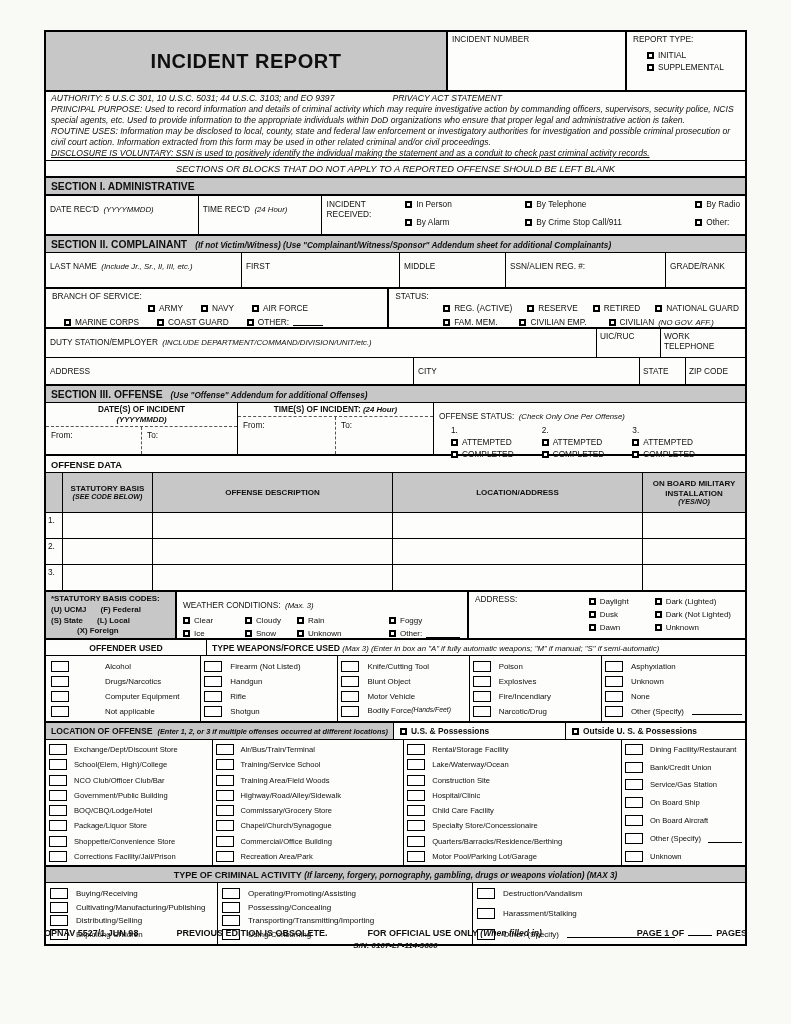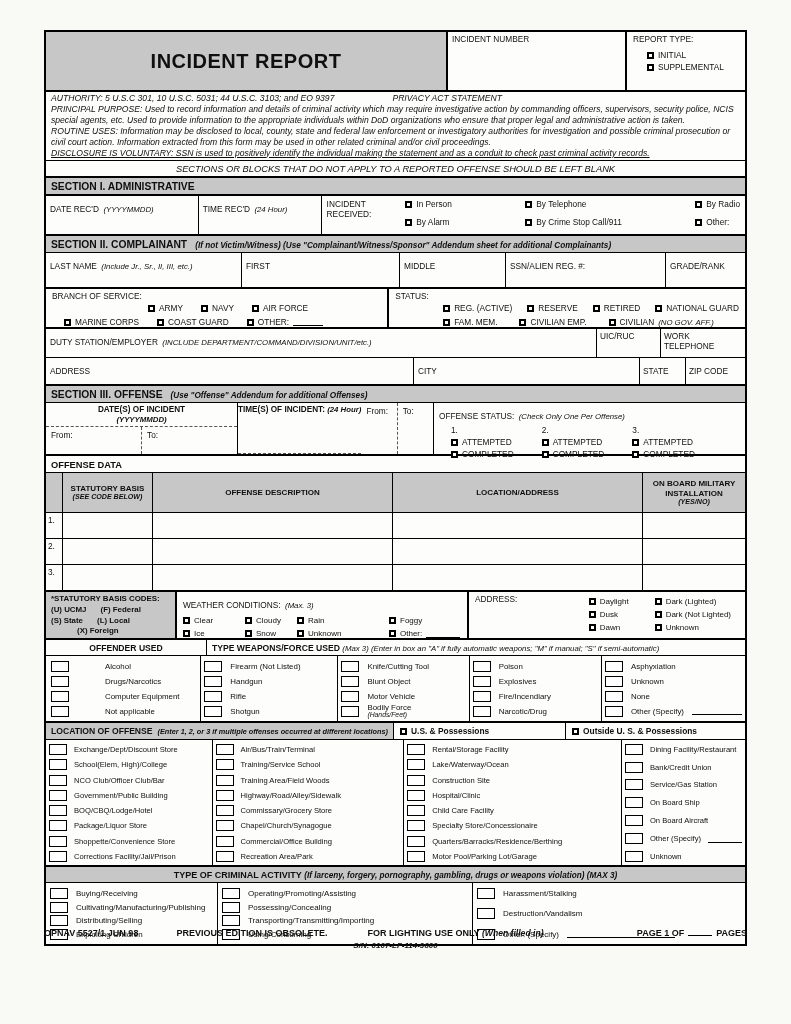--- a/index.html
+++ b/index.html
@@ -56,21 +56,21 @@
 .uic{width:64px;border-right:1px solid #000;padding:2px 3px}
 .phone{width:84px;padding:2px 3px}
 .addrrow{height:27px;border-top:1px solid #000}
 .addr{width:368px;border-right:1px solid #000;padding:2px 4px}
 .city{width:226px;border-right:1px solid #000;padding:2px 4px}
 .state{width:46px;border-right:1px solid #000;padding:2px 3px}
 .zip{flex:1;padding:2px 3px}
 
 .s3row{height:52px;border-top:1px solid #000}
 .dcell{width:192px;border-right:1px solid #000;display:flex;flex-direction:column}
-.tcell{width:196px;border-right:1px solid #000;display:flex;flex-direction:row}
+.tcell{width:196px;border-right:1px solid #000;display:flex;flex-direction:column}
 .dhead{border-bottom:1px dashed #555;text-align:center;font-weight:700;font-size:8.2px;padding:2px 0 1px;line-height:1.2}
 .fromto{display:flex;flex:1;font-size:8.3px}
 .ft{flex:1;padding:3px 0 0 5px}
 .ft+.ft{border-left:1px dashed #555}
 .scell{flex:1;padding:2px 5px}
 .sgroups{display:flex;gap:28px;padding-left:12px;margin-top:2px}
 .sg{display:flex;flex-direction:column;font-size:8.3px;gap:2px}
 
 .odlab{border-top:2px solid #000;padding:4px 5px 2px;font-weight:700;font-size:9.3px}
 .ohdr{display:flex;background:#c7c7c7;border-top:1px solid #000;height:40px;font-size:8px;font-weight:700;text-align:center}
@@ -93,21 +93,21 @@
 .lcol{display:flex;flex-direction:column;gap:4px}
 .lcol .opt{font-size:8px}
 
 .wfhdr{display:flex;border-top:2px solid #000}
 .wfh0{width:161px;border-right:1px solid #000;text-align:center;padding:3px 2px 2px;font-weight:700;font-size:8.6px}
 .wfh1{flex:1;padding:3px 5px 2px;font-size:8.6px}
 .wfb{display:flex;border-top:1px solid #000;height:66px}
 .wcol{border-right:1px solid #000;padding:3px 3px;display:flex;flex-direction:column;justify-content:space-between}
 .wc0{width:161px}.wc1{width:142px}.wc2{width:136px}.wc3{width:137px}.wc4{flex:1;border-right:none}
 .wc0 .gopt{gap:36px;padding-left:2px}
-.two{display:flex;flex-direction:column;line-height:1}
+.two{display:flex;line-height:1}
 
 .lochdr{display:flex;border-top:2px solid #000;height:18px;font-size:8.6px;font-weight:700}
 .loctitle{width:348px;background:#c7c7c7;border-right:1px solid #000;padding:3px 5px;display:flex;align-items:baseline;gap:5px}
 .loctitle .fh{font-size:7.3px;font-weight:700}
 .locus{width:172px;border-right:1px solid #000;display:flex;align-items:center;padding:0 6px}
 .locout{flex:1;display:flex;align-items:center;padding:0 6px}
 .locus .opt,.locout .opt{font-weight:700;font-size:8.4px}
 .locbody{display:flex;border-top:1px solid #000;height:126px}
 .lco{border-right:1px solid #000;padding:2px 3px;display:flex;flex-direction:column;justify-content:space-between}
 .lc0{width:172px}.lc1{width:198px}.lc2{width:225px}.lc3{flex:1;border-right:none;justify-content:flex-start;gap:4.5px}
@@ -797,41 +797,41 @@
             <span>Transporting/Transmitting/Importing</span>
           </div>
       <div class="gopt">
             <span class="bb"></span>
             <span>Using/Consuming</span>
           </div>
     </div>
     <div class="aco ac2">
       <div class="gopt">
             <span class="bb"></span>
+            <span>Destruction/Vandalism</span>
+          </div>
+      <div class="gopt">
+            <span class="bb"></span>
             <span>Harassment/Stalking</span>
-          </div>
-      <div class="gopt">
-            <span class="bb"></span>
-            <span>Destruction/Vandalism</span>
           </div>
       <div class="gopt">
             <span class="bb"></span>
             <span>Other:  (Specify)</span>
             <span class="blank" style="width:108px"></span>
           </div>
     </div>
   </div>
 
 </div>
 
 <div class="foot">
   <div class="f1">
     <span>OPNAV 5527/1 JUN 98</span>
     <span class="g2">PREVIOUS EDITION IS OBSOLETE.</span>
-    <span class="g3"><span>FOR LIGHTING USE ONLY</span> <span class="fh">(When filled in)</span></span>
+    <span class="g3"><span>FOR OFFICIAL USE ONLY</span> <span class="fh">(When filled in)</span></span>
     <span class="right">
           <span>PAGE 1 OF</span>
           <span class="blank" style="width:24px"></span>
           <span>PAGES</span>
         </span>
   </div>
   <div class="f2">S/N:  0107-LF-114-9600</div>
 </div>
 </div>
 

